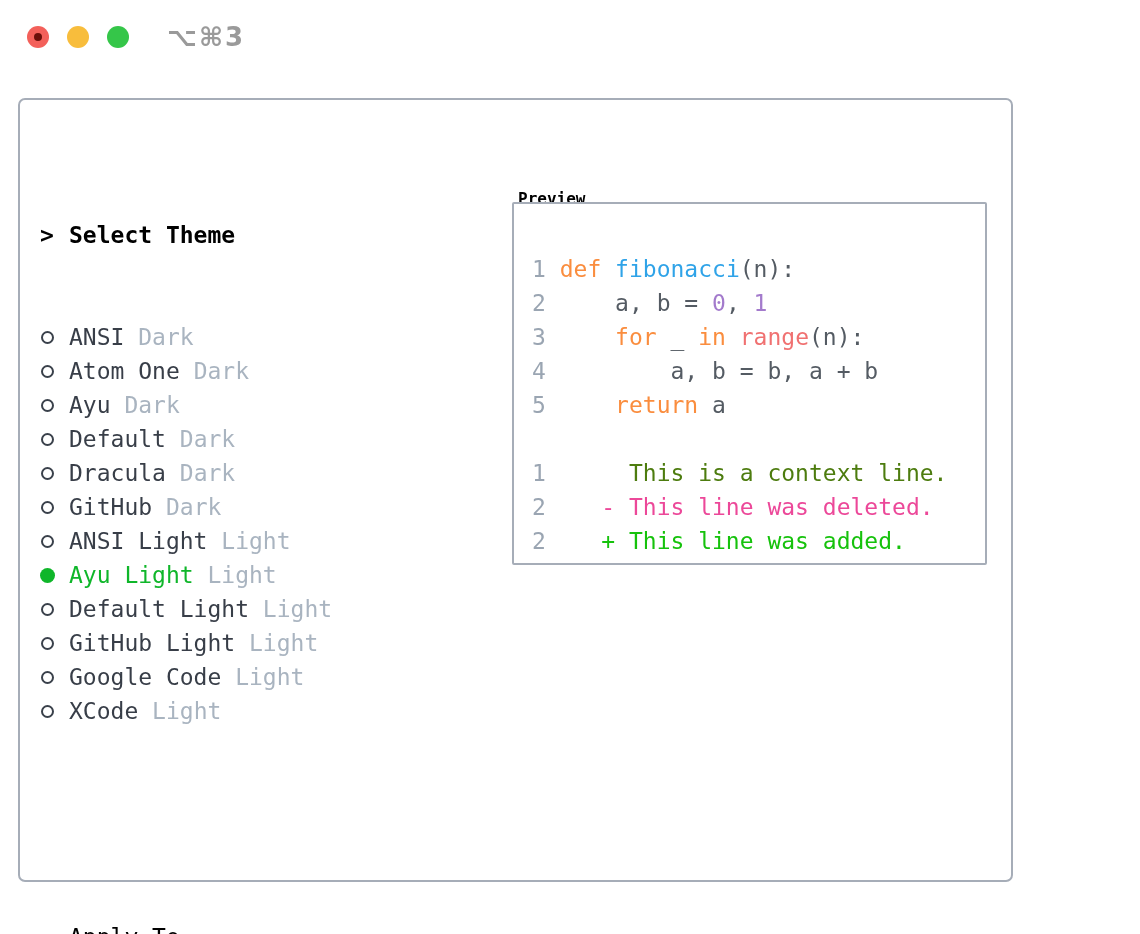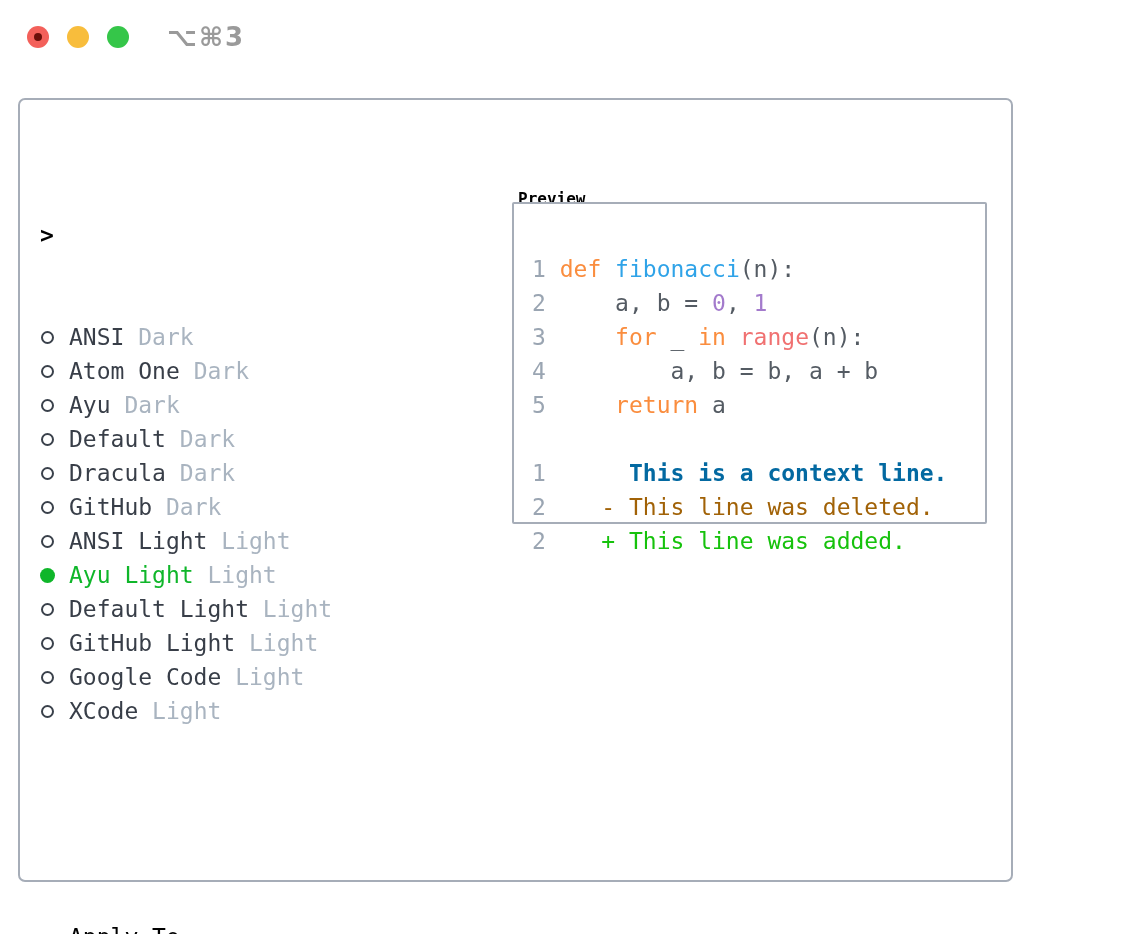--- a/index.html
+++ b/index.html
@@ -34,51 +34,51 @@
   .circ.sel { width:15px; height:15px; border:none; background:#0fb62a; margin-left:0; }
   .tname { color:#383e48; }
   .ttag  { color:#a9b4c0;text-align:right; }
   .trow.selected .tname { color:#0fb62a; }
   .applyhdr { color:#000;margin-top:44px; }
   .spacer { height:34px; }
 
   
   .preview-title { position:absolute; left:498px; top:50px; height:34px; line-height:34px;
                    font-size:16px; font-weight:700; color:#000;margin-top:32px; }
-  .preview-box { position:absolute; left:492px; top:102px; width:475px; height:322px;
+  .preview-box { position:absolute; left:492px; top:102px; width:475px; height:363px;
                  border:2px solid #a6adb8; border-radius:2px; background:#fff; }
   .codeblock { padding:48px 0 0 18px; font-size:23px; line-height:34px; white-space:pre; }
   .code-line { height:34px; }
   .ln  { color:#9aa5b2; }
   .kw  { color:#fa8d3e; }
   .fn  { color:#2fa3e8; }
   .num { color:#a37acc; }
   .bi  { color:#f07171;margin-top:39px; }
   .pl  { color:#545b63; }
-  .ctx { color:#0369a1;font-weight:bold; }
-  .del { color:#a16207; }
+  .ctx { color:#4d7c0f; }
+  .del { color:#ec4899; }
   .add { color:#16c20c;margin-top:41px; }
 </style>
 </head>
 <body>
 
 <div class="window">
 
   <div class="titlebar">
     <div class="tl red"></div>
     <div class="tl yellow"></div>
     <div class="tl green"></div>
     <div class="shortcut">⌥⌘3</div>
   </div>
 
   <div class="panel">
 
     <div class="left-col">
       <div class="trow">
-        <span class="mcell prefix">&gt;</span>
+        <span class="mcell prefix">&gt;</span><span class="hdr">Select Theme</span>
       </div>
       <div id="theme-items"><div class="trow"><span class="mcell"><span class="circ"></span></span><span class="tname">ANSI</span><span class="ttag"> Dark</span></div><div class="trow"><span class="mcell"><span class="circ"></span></span><span class="tname">Atom One</span><span class="ttag"> Dark</span></div><div class="trow"><span class="mcell"><span class="circ"></span></span><span class="tname">Ayu</span><span class="ttag"> Dark</span></div><div class="trow"><span class="mcell"><span class="circ"></span></span><span class="tname">Default</span><span class="ttag"> Dark</span></div><div class="trow"><span class="mcell"><span class="circ"></span></span><span class="tname">Dracula</span><span class="ttag"> Dark</span></div><div class="trow"><span class="mcell"><span class="circ"></span></span><span class="tname">GitHub</span><span class="ttag"> Dark</span></div><div class="trow"><span class="mcell"><span class="circ"></span></span><span class="tname">ANSI Light</span><span class="ttag"> Light</span></div><div class="trow selected"><span class="mcell"><span class="circ sel"></span></span><span class="tname">Ayu Light</span><span class="ttag"> Light</span></div><div class="trow"><span class="mcell"><span class="circ"></span></span><span class="tname">Default Light</span><span class="ttag"> Light</span></div><div class="trow"><span class="mcell"><span class="circ"></span></span><span class="tname">GitHub Light</span><span class="ttag"> Light</span></div><div class="trow"><span class="mcell"><span class="circ"></span></span><span class="tname">Google Code</span><span class="ttag"> Light</span></div><div class="trow"><span class="mcell"><span class="circ"></span></span><span class="tname">XCode</span><span class="ttag"> Light</span></div></div>
       <div class="spacer"></div>
       <div class="trow">
         <span class="mcell"></span><span class="applyhdr">Apply To</span>
       </div>
       
       
     </div>
 

